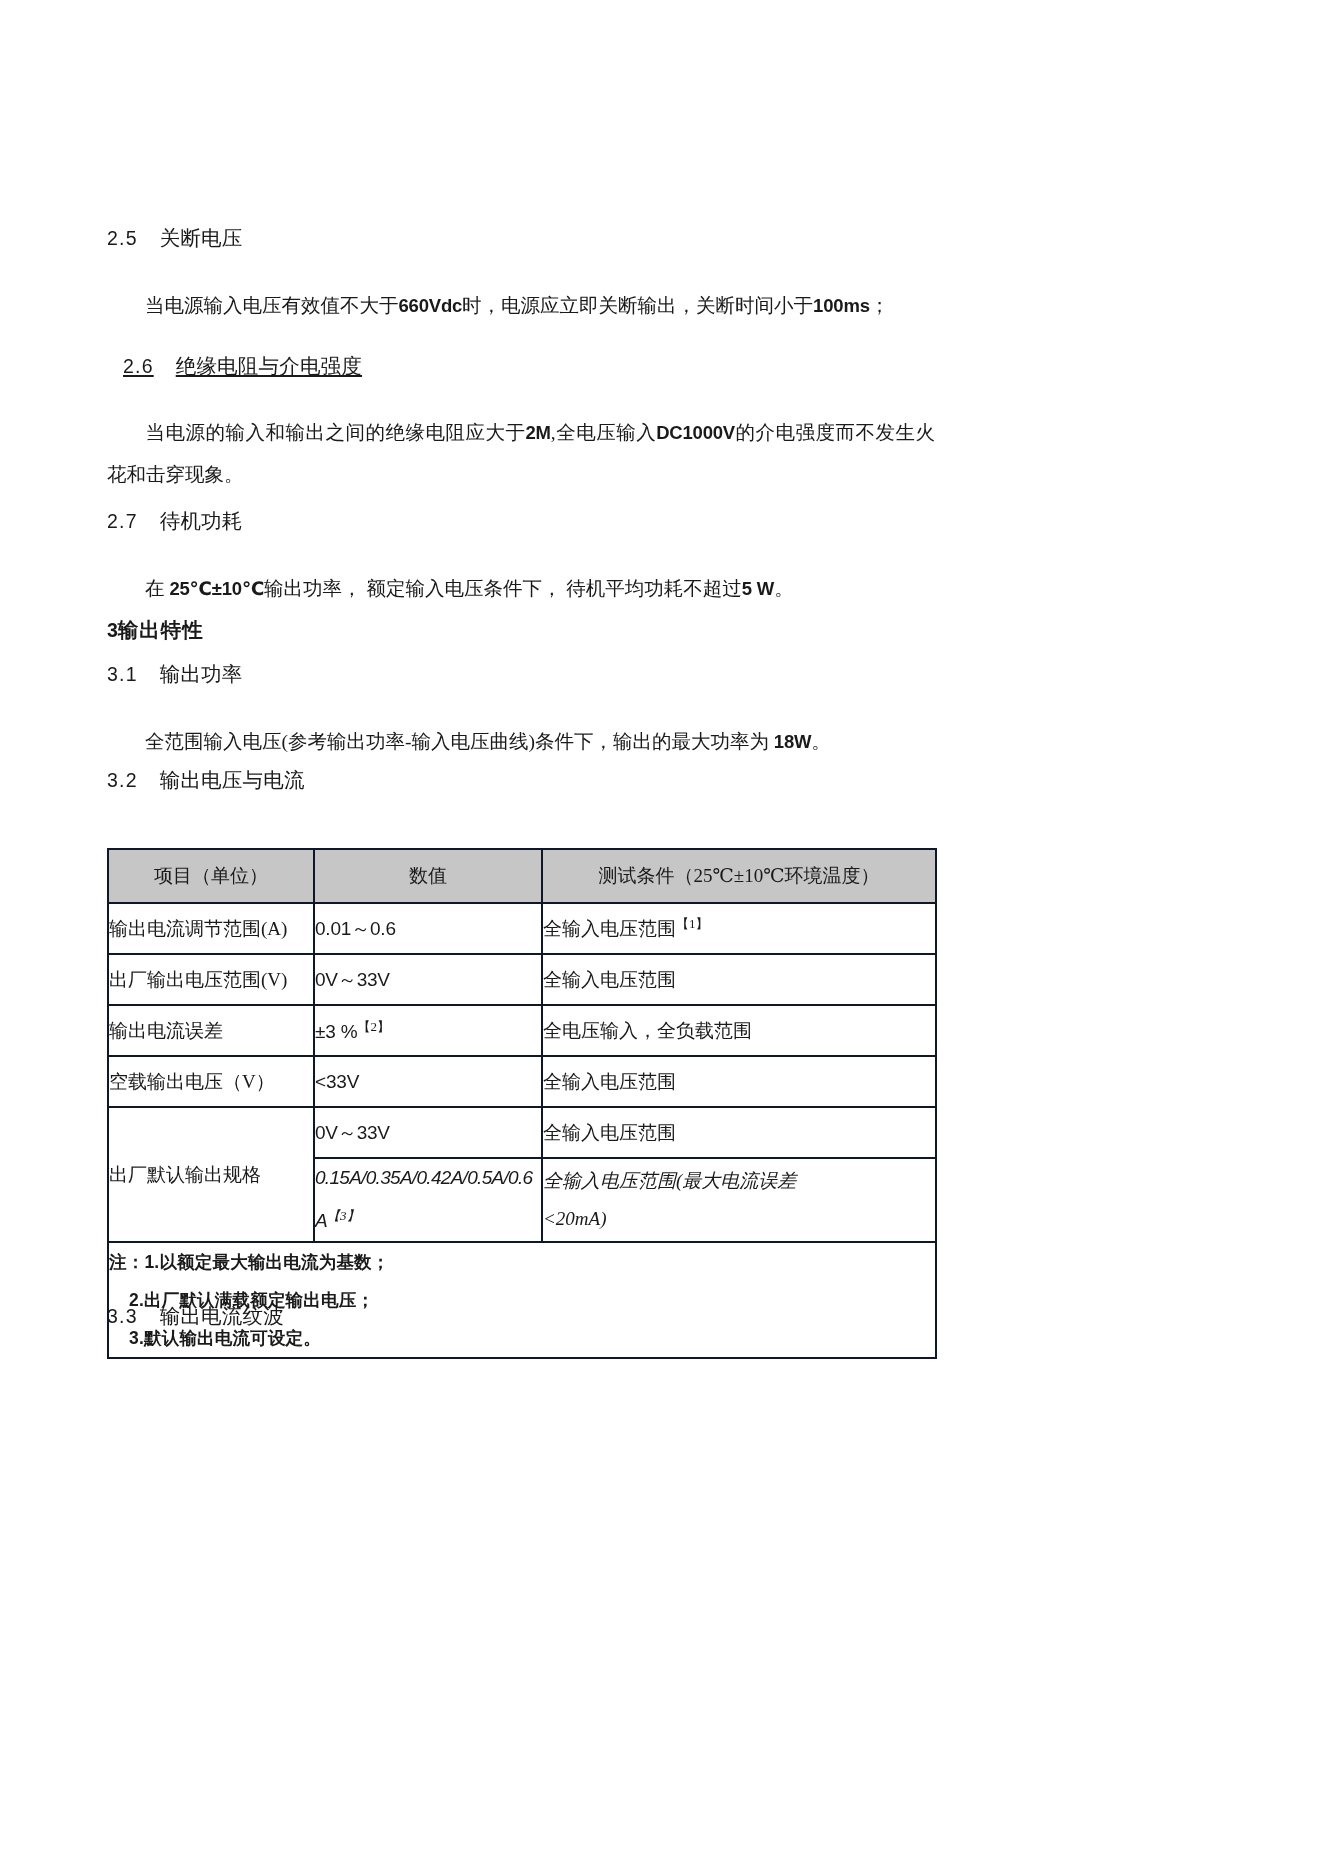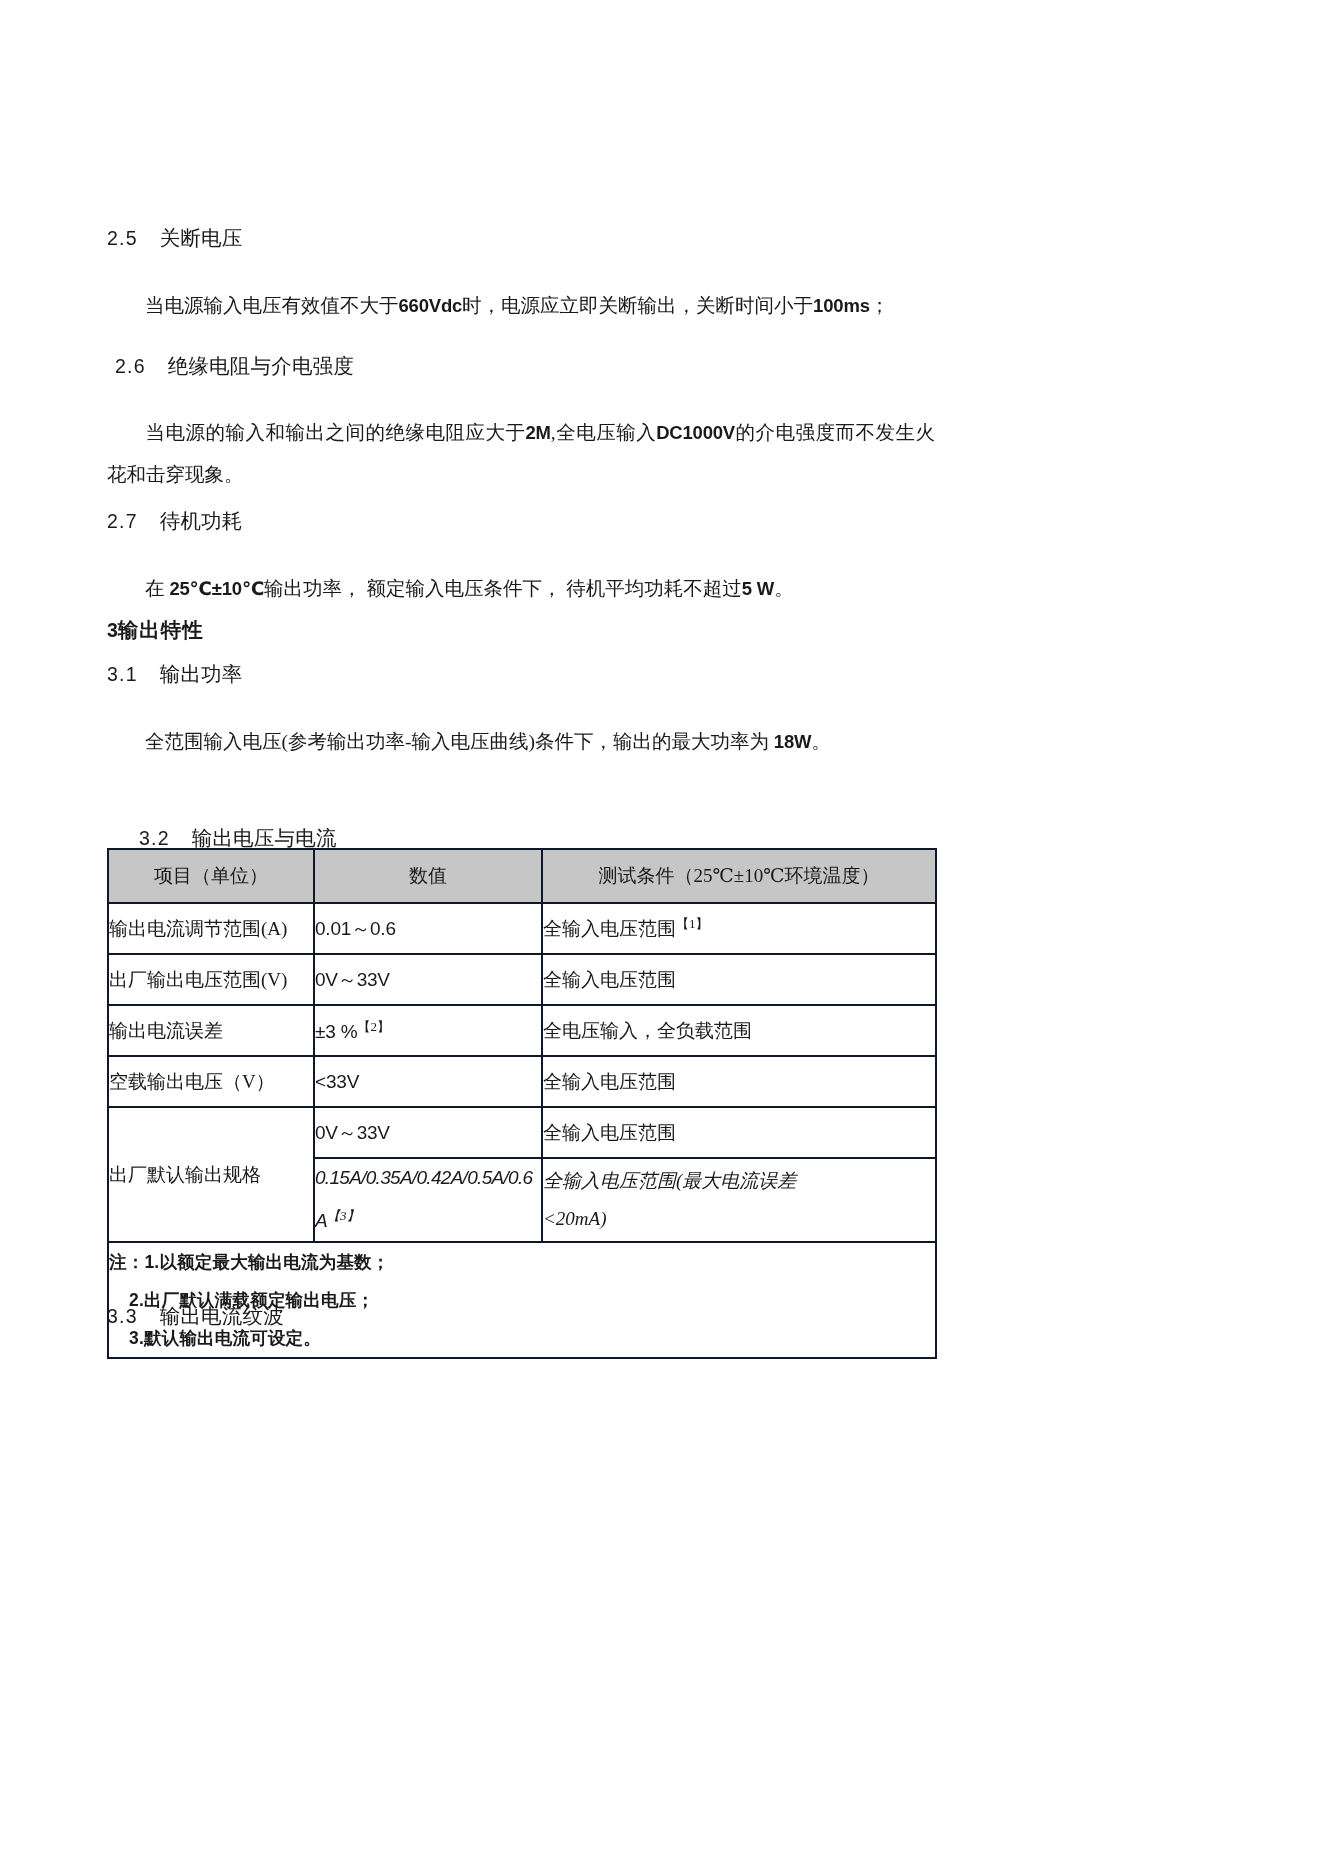--- a/index.html
+++ b/index.html
@@ -73,28 +73,28 @@
     font-family: "Liberation Sans", "DejaVu Sans", sans-serif;
     font-weight: bold;
     font-size: 18.5px;
     letter-spacing: -0.2px;
     margin-top: 28px;
   }
 
   
   .b25h   { position: absolute; top: 228px;  left: 0; }
   .b25p   { position: absolute; top: 285px;  left: 0; width: 828px; }
-  .b26h   { position: absolute; top: 356px;  left: 8px; }
+  .b26h   { position: absolute; top: 356px;  left: 16px; text-decoration: underline; }
   .b26p   { position: absolute; top: 412px;  left: 0; width: 828px; }
   .b27h   { position: absolute; top: 511px;  left: 0; }
   .b27p   { position: absolute; top: 568px;  left: 0; width: 828px; }
   .b3h    { position: absolute; top: 616px;  left: 0; }
   .b31h   { position: absolute; top: 664px;  left: 0; }
   .b31p   { position: absolute; top: 721px;  left: 0; width: 828px; }
-  .b32h   { position: absolute; top: 828px;  left: 0; margin-left: 32px; }
+  .b32h   { position: absolute; top: 770px;  left: 0; }
   .tblwrap{ position: absolute; top: 848px;  left: 0; width: 828px; }
   .b33h   { position: absolute; top: 1306px; left: 0; }
 
   
   table.spec {
     border-collapse: collapse;
     width: 828px;
     table-layout: fixed;
   }
   table.spec td, table.spec th {

